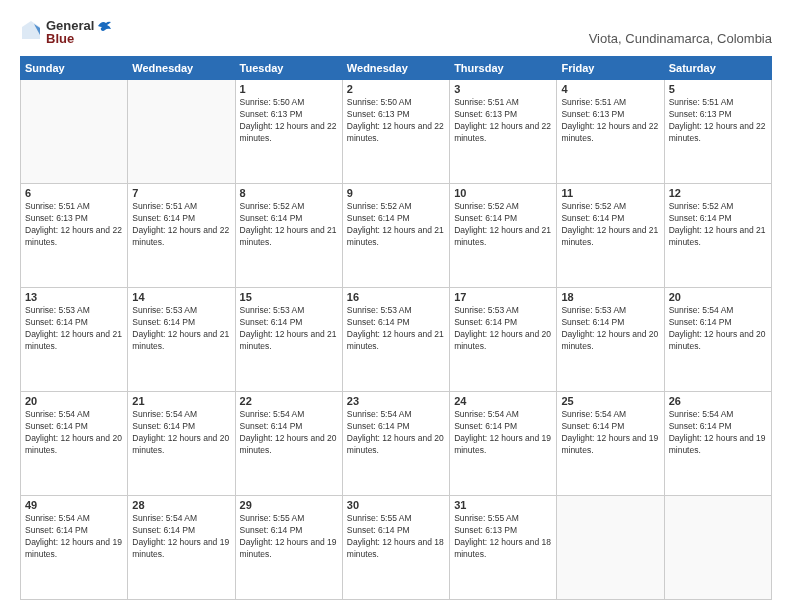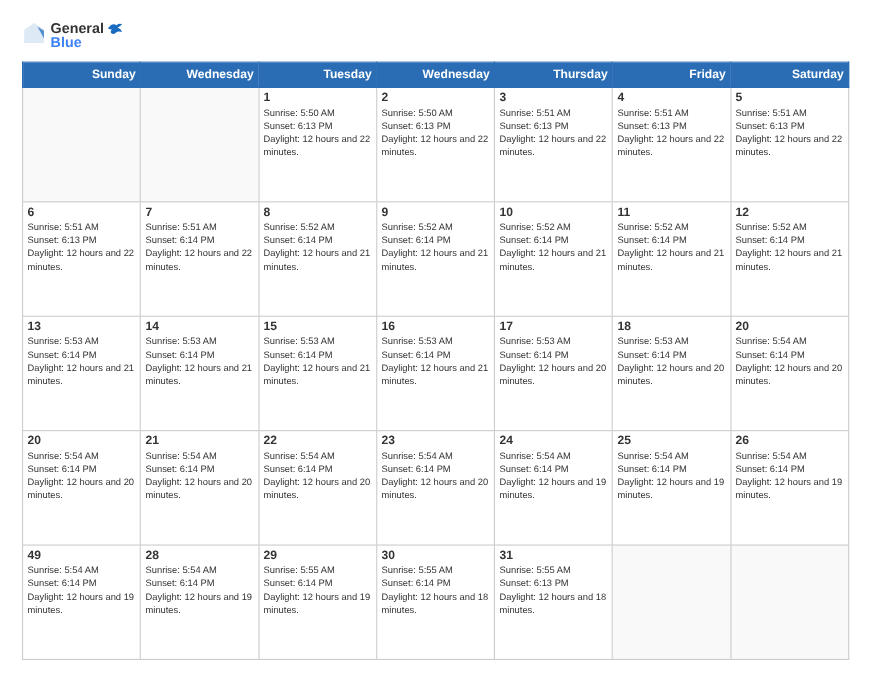--- a/index.html
+++ b/index.html
@@ -48,21 +48,21 @@
       border-collapse: collapse;
       width: 100%;
       table-layout: fixed;
     }
     .calendar th {
       background: #2a6db5;
       color: #fff;
       font-size: 11px;
       font-weight: bold;
       padding: 5px 4px;
-      text-align: right;
+      text-align: left;
       border: 1px solid #2a6db5;
     }
     .calendar td {
       border: 1px solid #ccc;
       vertical-align: top;
       padding: 3px 4px;
       font-size: 9px;
       color: #333;
       height: 82px;
       width: calc(100% / 7);
@@ -96,24 +96,25 @@
           <polygon points="14,5 20,9 20,16" fill="#1a6bbf" opacity="0.7"></polygon>
         </svg>
       </div>
       <div style="margin-left:4px;">
         <div style="display:flex; align-items:center;">
           <span class="logo-general" style="font-size:13px;font-weight:bold;color:#333;">General</span>
           <svg width="16" height="14" viewBox="0 0 16 14" style="margin-left:2px;">
             <path d="M2,7 Q6,1 10,4 Q12,2 15,3 Q13,5 11,6 Q14,7 15,10 Q11,9 9,11 Q7,13 5,11 Q4,9 6,8 Q4,8 2,7Z" fill="#1a6bbf"></path>
           </svg>
         </div>
-        <span class="logo-blue" style="font-size:13px;font-weight:bold;color:#3b82f6;display:block;margin-top:-2px;">Blue</span>
+        <span class="logo-blue" style="font-size:13px;font-weight:bold;color:#7f1d1d;display:block;margin-top:-2px;">Blue</span>
       </div>
     </div>
     <div class="title-area">
+      <div class="subtitle">Viota, Cundinamarca, Colombia</div>
     </div>
   </div>
 
   <table class="calendar">
     <thead>
       <tr>
       <th>Sunday</th>
           <th>Wednesday</th>
           <th>Tuesday</th>
           <th>Wednesday</th>

